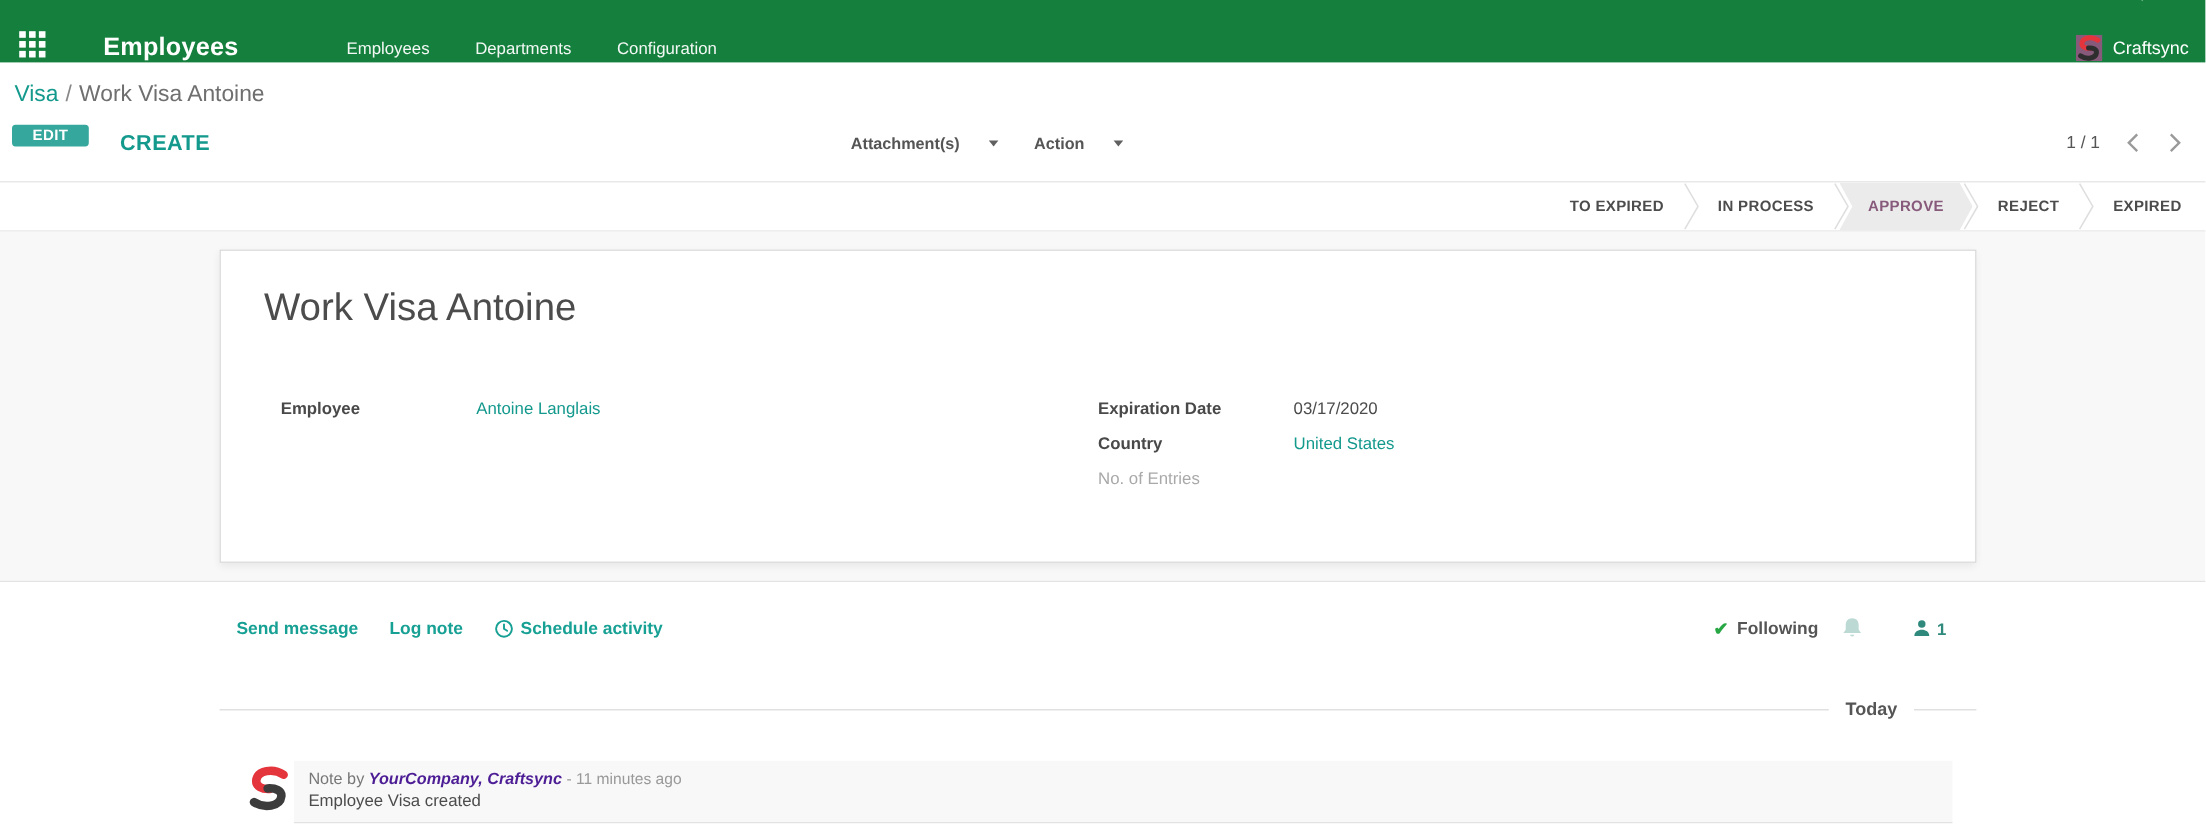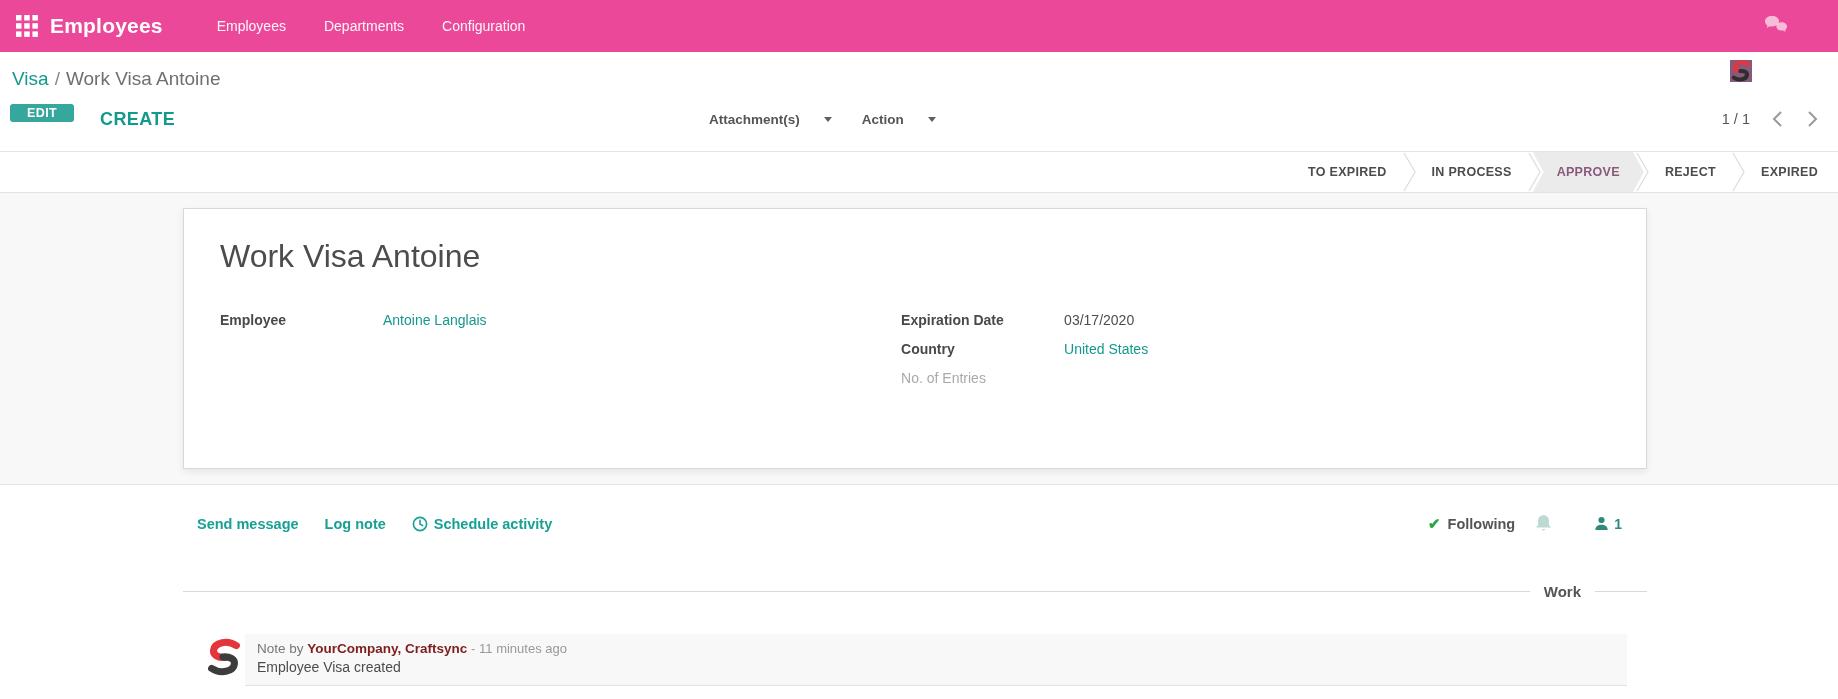--- a/index.html
+++ b/index.html
@@ -5,21 +5,21 @@
   * { margin:0; padding:0; box-sizing:border-box; }
   html,body { width:1838px; height:699px; }
   body {
     position:relative; background:#fff; overflow:hidden;
     font-family:"Liberation Sans", sans-serif; color:#4c4c4c;
   }
 
   
   .topbar {
     position:absolute; top:0; left:0; width:1838px; height:52px;
-    background:#ec4899; display:flex; align-items:center; color:#fff;
+    background:#15803d; display:flex; align-items:flex-end; color:#fff;gap:36px;
   }
   .apps-btn { margin-left:12px; width:30px; height:30px; display:flex; align-items:center; justify-content:center; cursor:pointer; }
   .app-title { margin-left:8px; font-size:21px; font-weight:bold; letter-spacing:.2px; }
   .top-menu { display:flex; margin-left:52px; gap:34px; font-size:14px; }
   .top-menu .menu-item { opacity:.95; cursor:pointer; padding:4px 2px; }
   .top-right { margin-left:auto; display:flex; align-items:center; margin-right:14px; gap:26px;flex-direction:column; }
   .top-icon { opacity:.85; display:flex; align-items:center; cursor:pointer; }
   .user-menu { display:flex; align-items:center; gap:8px; cursor:pointer; }
   .user-name { font-size:15px; }
   .avatar-badge { width:24px; height:24px; border-radius:3px; display:flex; align-items:center; justify-content:center; overflow:hidden; }
@@ -65,21 +65,21 @@
   .form-band {
     position:absolute; top:193px; left:0; width:1838px; height:292px;
     background:#f8f8f8; border-bottom:1px solid #e3e3e3;
   }
   .sheet {
     position:absolute; left:183px; top:15px; width:1464px; height:261px;
     background:#fff; border:1px solid #d8d8d8; box-shadow:0 3px 7px rgba(0,0,0,.07);
     padding:28px 36px 0 36px;
   }
   .sheet-title { font-size:32px; color:#4c4c4c; font-weight:normal; line-height:38px; }
-  .o-group { display:flex; margin-top:30px; }
+  .o-group { display:flex; margin-top:50px;justify-content:center; }
   .o-col { width:49%; }
   .o-row { display:flex; align-items:center; height:29px; }
   .o-label { width:163px; font-size:14px; font-weight:bold; color:#494949; }
   .o-label.muted { color:#a9a9a9; font-weight:normal; }
   .o-value { font-size:14px; color:#4c4c4c; }
   .o-value.link { color:#14998D; cursor:pointer; }
 
   
   .chatter-buttons { position:absolute; top:516px; left:197px; display:flex; align-items:center; gap:26px; }
   .chat-btn { display:flex; align-items:center; gap:6px; color:#17a094; font-size:14.5px; font-weight:bold; cursor:pointer; background:none; border:none; font-family:"Liberation Sans", sans-serif; }
@@ -93,21 +93,21 @@
   .date-divider .rule { flex:1; height:1px; background:#d9d9d9; }
   .date-divider .rule.short { flex:0 0 52px; }
   .date-label { color:#555; font-size:15px; font-weight:bold; }
 
   .msg-avatar { position:absolute; left:205px; top:634px; width:38px; height:46px; display:flex; align-items:center; justify-content:center; }
   .message-card {
     position:absolute; left:245px; top:634px; width:1382px; height:52px;
     background:#f8f8f8; border-bottom:1px solid #e2e2e2; padding:7px 12px 0 12px;
   }
   .msg-header { font-size:13.5px; color:#777; }
-  .msg-author { color:#7f1d1d; font-weight:bold; }
+  .msg-author { color:#4c1d95; font-weight:bold;font-style:italic; }
   .msg-time { color:#999; font-size:13px; }
   .msg-body { margin-top:3px; font-size:14px; color:#4c4c4c; }
 
   svg { display:block; }
 </style>
 </head>
 <body>
 
 <div class="topbar">
   <div class="apps-btn">
@@ -272,21 +272,21 @@
     <svg width="15" height="15" viewBox="0 0 15 15">
       <circle cx="7.5" cy="4" r="3.1" fill="#2F8A7D"></circle>
       <path d="M1.3 14 c0-3.4 2.8-5.2 6.2-5.2 s6.2 1.8 6.2 5.2 Z" fill="#2F8A7D"></path>
     </svg>
     <span>1</span>
   </div>
 </div>
 
 <div class="date-divider">
   <span class="rule"></span>
-  <span class="date-label">Work</span>
+  <span class="date-label">Today</span>
   <span class="rule short"></span>
 </div>
 
 <div class="msg-avatar">
   <svg width="38" height="44" viewBox="0 0 40 40">
     <path d="M33 8 C 24 2, 10 4, 9 13 C 8.5 18, 14 21, 21 20.5" fill="none" stroke="#E5353C" stroke-width="7.5" stroke-linecap="round"></path>
     <path d="M7 32 C 16 38, 30 36, 31 27 C 31.5 22, 26 19.5, 19 20" fill="none" stroke="#3C3C3C" stroke-width="7.5" stroke-linecap="round"></path>
   </svg>
 </div>
 

